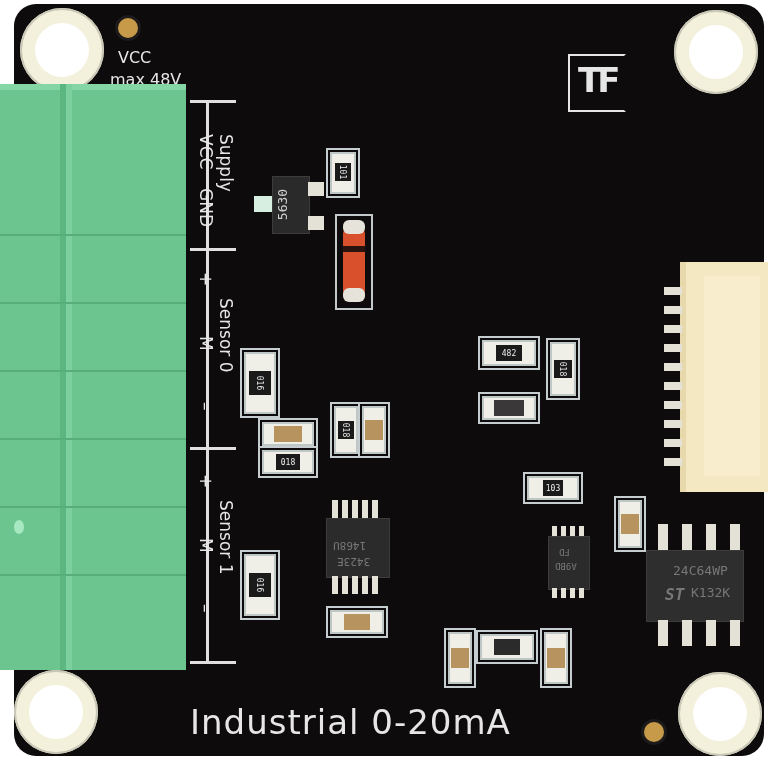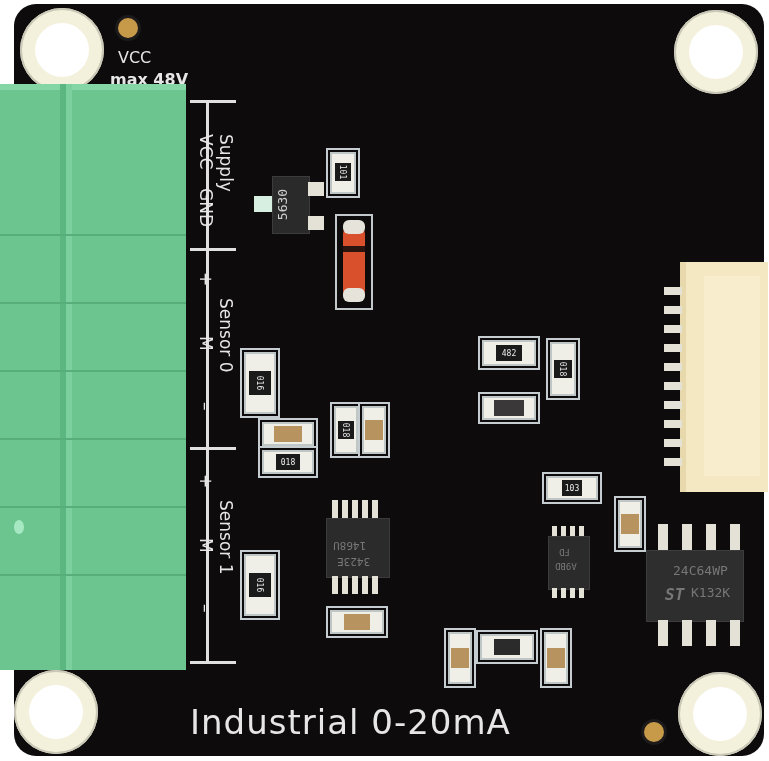--- a/index.html
+++ b/index.html
@@ -33,23 +33,26 @@
 
 <div class="board">
 
   <div class="hole" style="left:6px;top:4px;"></div>
   <div class="hole" style="left:660px;top:6px;"></div>
   <div class="hole" style="left:0px;top:666px;"></div>
   <div class="hole" style="left:664px;top:668px;"></div>
   <div class="pad" style="left:104px;top:14px;"></div>
   <div class="pad" style="left:630px;top:718px;"></div>
 
+  <div style="position:absolute;left:554px;top:50px;width:54px;height:54px;border:2px solid #e6e6e6;border-right-color:transparent;">
+    <span class="silk" style="left:8px;top:4px;font-size:34px;font-weight:bold;letter-spacing:-4px;">TF</span>
+  </div>
 
   <span class="silk" style="left:104px;top:44px;font-size:16px;">VCC</span>
-  <span class="silk" style="left:96px;top:66px;font-size:16px;font-weight:bold;">max 48V</span>
+  <span class="silk" style="left:96px;top:66px;font-size:16px;">max 48V</span>
 
   <div class="line" style="left:176px;top:96px;width:46px;height:3px;"></div>
   <div class="line" style="left:192px;top:96px;width:3px;height:150px;"></div>
   <div class="line" style="left:176px;top:244px;width:46px;height:3px;"></div>
   <div class="line" style="left:192px;top:244px;width:3px;height:200px;"></div>
   <div class="line" style="left:176px;top:443px;width:46px;height:3px;"></div>
   <div class="line" style="left:192px;top:443px;width:3px;height:216px;"></div>
   <div class="line" style="left:176px;top:657px;width:46px;height:3px;"></div>
 
   <div style="position:absolute;left:178px;top:130px;transform:rotate(90deg);transform-origin:left top;">
@@ -132,21 +135,21 @@
     <div class="pin" style="left:318px;top:572px;width:6px;height:18px;"></div>
     <div class="pin" style="left:328px;top:572px;width:6px;height:18px;"></div>
     <div class="pin" style="left:338px;top:572px;width:6px;height:18px;"></div>
     <div class="pin" style="left:348px;top:572px;width:6px;height:18px;"></div>
     <div class="pin" style="left:358px;top:572px;width:6px;height:18px;"></div>
   </div>
   <div class="smd cap" style="left:316px;top:606px;width:50px;height:20px;">
     <div class="body" style="left:12px;top:2px;width:26px;height:16px;"></div>
   </div>
 
-  <div class="smd" style="left:532px;top:472px;width:48px;height:20px;">
+  <div class="smd" style="left:513px;top:472px;width:48px;height:20px;">
     <div class="body" style="left:14px;top:2px;width:20px;height:16px;">103</div>
   </div>
   <div class="smd cap" style="left:604px;top:496px;width:20px;height:44px;">
     <div class="body" style="left:1px;top:12px;width:18px;height:20px;"></div>
   </div>
   <div class="ic" style="left:534px;top:532px;width:40px;height:52px;">
     <span class="mark" style="left:10px;top:10px;font-size:9px;transform:rotate(180deg);">FD</span>
     <span class="mark" style="left:6px;top:24px;font-size:9px;transform:rotate(180deg);">A9BD</span>
   </div>
   <div>

